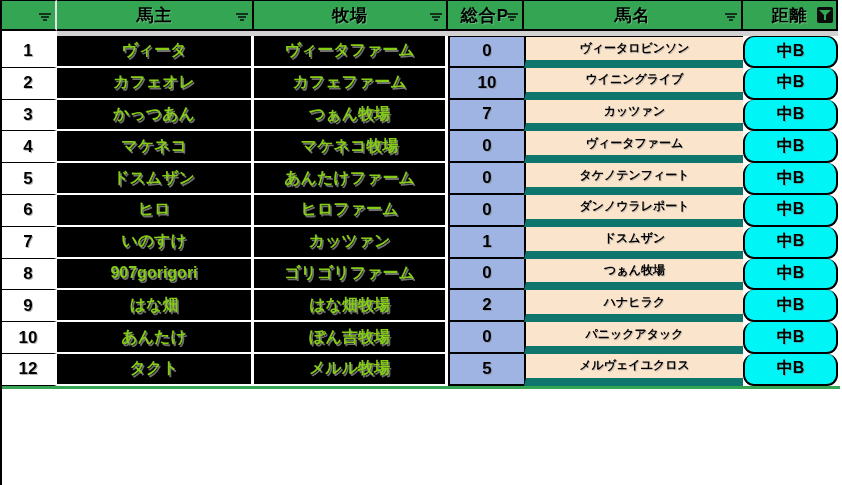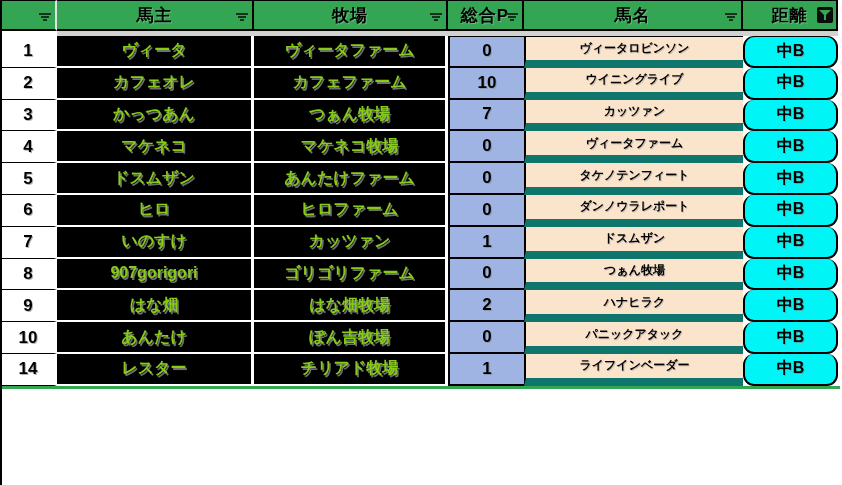--- a/index.html
+++ b/index.html
@@ -208,23 +208,23 @@
     </tr>
     <tr>
       <td class="rownum">10</td>
       <td class="owner">あんたけ</td>
       <td class="farm">ぽん吉牧場</td>
       <td class="pts">0</td>
       <td class="horse">パニックアタック</td>
       <td class="dist">中B</td>
     </tr>
     <tr>
-      <td class="rownum">14</td>
-      <td class="owner">レスター</td>
-      <td class="farm">チリアド牧場</td>
-      <td class="pts">1</td>
-      <td class="horse">ライフインベーダー</td>
+      <td class="rownum">12</td>
+      <td class="owner">タクト</td>
+      <td class="farm">メルル牧場</td>
+      <td class="pts">5</td>
+      <td class="horse">メルヴェイユクロス</td>
       <td class="dist">中B</td>
     </tr>
   </tbody>
 </table>
 <div class="footer-bar"></div>
 </div>
 
 </body></html>

